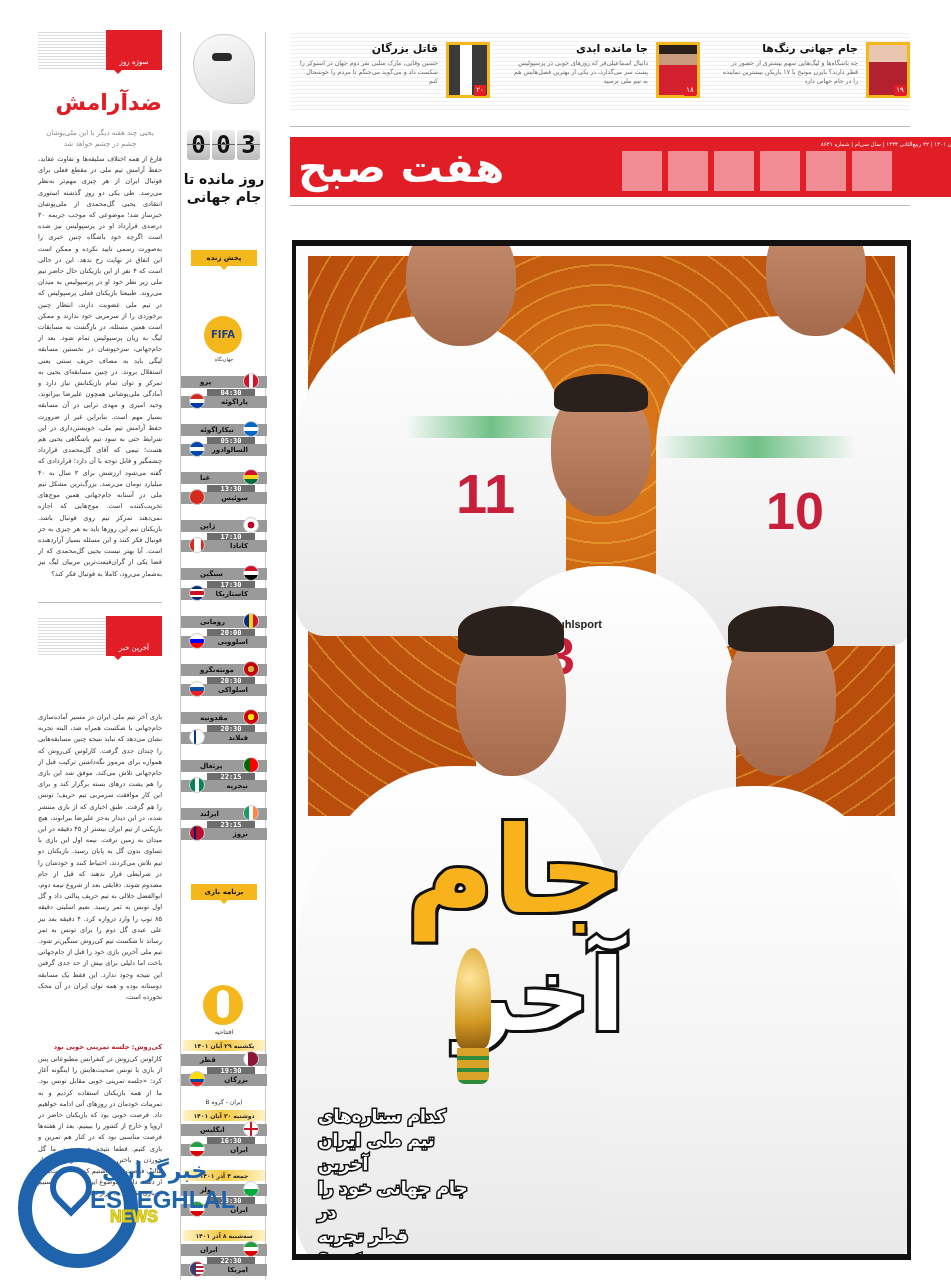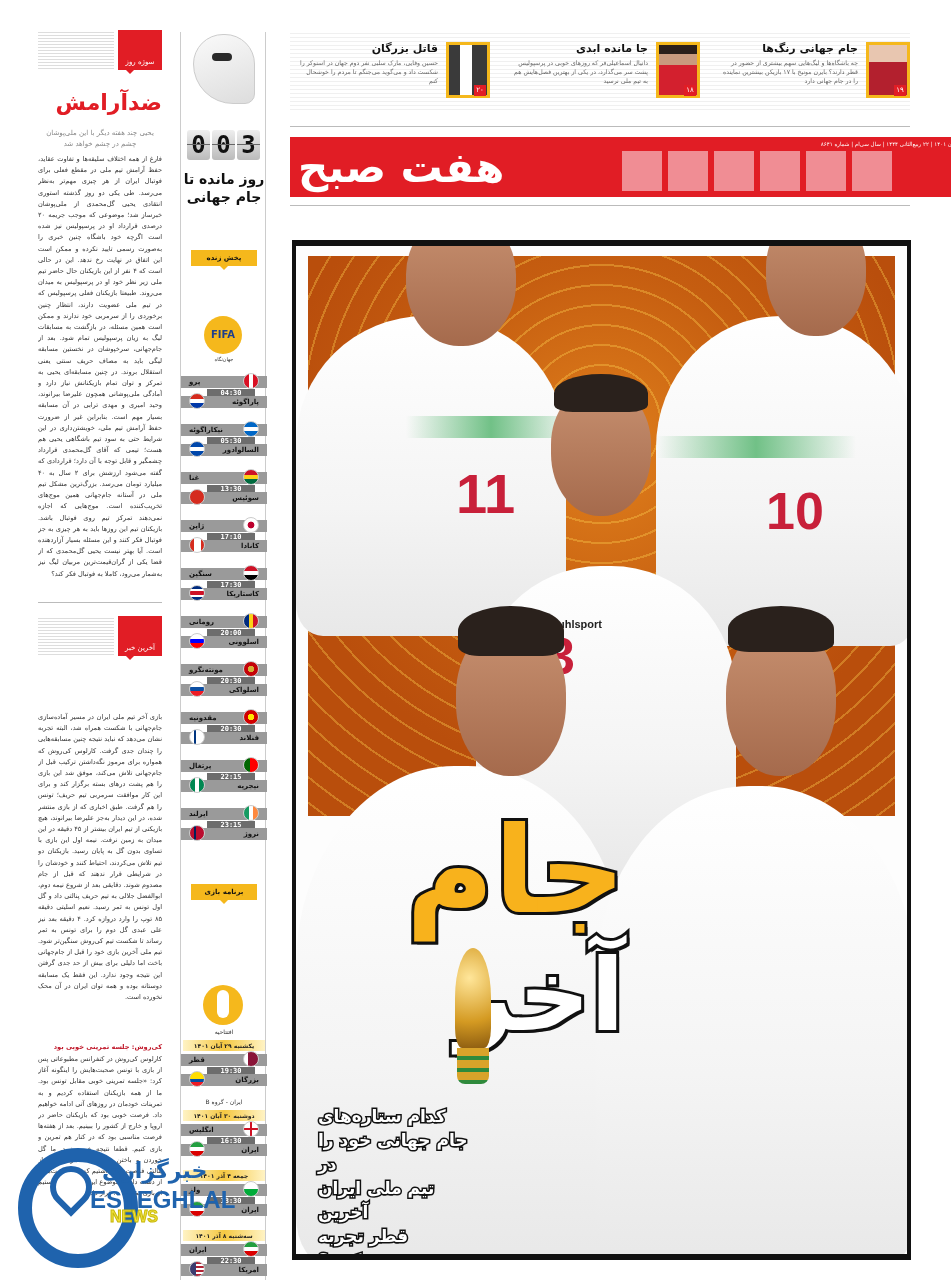--- a/index.html
+++ b/index.html
@@ -1,40 +1,40 @@
 <!DOCTYPE html>
 <html><head>
 <meta charset="utf-8">
 <style>
 *{box-sizing:border-box;margin:0;padding:0}
 body{width:951px;height:1280px;background:#fff;font-family:"DejaVu Sans",sans-serif;position:relative;overflow:hidden;direction:rtl}
 .abs{position:absolute}
 
 #col-left{left:38px;top:30px;width:124px;height:1250px}
-.kicker-box{position:absolute;right:0;width:44px;height:40px;background:#e11d25;color:#fff;font-size:7px;display:flex;align-items:flex-end;justify-content:center;padding-bottom:4px}
+.kicker-box{position:absolute;right:0;width:56px;height:40px;background:#e11d25;color:#fff;font-size:7px;display:flex;align-items:flex-end;justify-content:center;padding-bottom:4px}
 .kicker-box::after{content:"";position:absolute;bottom:-4px;left:8px;border:4px solid transparent;border-top-color:#e11d25;border-bottom:0}
 .lines{position:absolute;left:0;width:76px;height:40px;background:repeating-linear-gradient(#fff 0 2px,#ddd 2px 3px)}
 .h1-red{position:absolute;right:0;width:124px;text-align:right;color:#e11d25;font-weight:bold;font-size:22px;line-height:26px}
 .sub-gray{position:absolute;right:0;width:124px;text-align:center;color:#888;font-size:7px;line-height:11px}
 .body-text{position:absolute;right:0;width:124px;text-align:justify;color:#333;font-size:6.6px;line-height:11.2px}
 .h2-black{position:absolute;right:0;width:124px;text-align:center;color:#111;font-weight:bold;font-size:16px;line-height:20px}
 .sub-red{color:#c0182a;font-weight:bold}
 
 #col-mid{left:180px;top:32px;width:86px;height:1248px;border-left:1px solid #ccc;border-right:1px solid #ccc}
 .mascot{position:absolute;left:12px;top:2px;width:62px;height:70px;border-radius:30px 30px 10px 40px;background:linear-gradient(160deg,#fafafa,#ddd);border:1px solid #ccc}
 .mascot::before{content:"";position:absolute;left:18px;top:18px;width:20px;height:8px;background:#2a2a2a;border-radius:4px}
 .flip{position:absolute;top:98px;width:23px;height:30px;background:linear-gradient(#eee,#bbb);border-radius:3px;font:bold 24px/30px "DejaVu Sans Mono",monospace;color:#111;text-align:center}
 .flip::after{content:"";position:absolute;left:0;right:0;top:14px;height:1px;background:#666}
 .countdown-label{position:absolute;top:138px;left:0;width:86px;text-align:center;font-weight:bold;font-size:14px;line-height:18px;color:#111}
 .ytag{position:absolute;left:10px;width:66px;height:16px;background:#f5b81c;font-size:7px;line-height:16px;text-align:center;color:#111;font-weight:bold}
 .ytag::after{content:"";position:absolute;bottom:-4px;left:29px;border:4px solid transparent;border-top-color:#f5b81c;border-bottom:0}
 .fifa{position:absolute;left:23px;top:284px;width:38px;height:38px;border-radius:50%;background:#f5b81c;color:#1e3f8c;font:bold 10px/38px "DejaVu Sans",sans-serif;text-align:center;direction:ltr}
 .fifa-cap{position:absolute;top:324px;left:0;width:86px;text-align:center;font-size:5px;color:#333}
 .match{position:absolute;left:0;width:86px;height:48px}
-.team-bar{position:absolute;height:12px;background:#9a9a9a;color:#111;font-size:7px;line-height:12px;font-weight:bold;padding:0 8px}
+.team-bar{position:absolute;height:12px;background:#9a9a9a;color:#111;font-size:7px;line-height:12px;font-weight:bold;padding:0 19px}
 .tA{right:0;width:86px;top:6px;text-align:left}
 .tB{right:0;width:86px;top:26px;text-align:right}
 .time-bar{position:absolute;top:19px;left:26px;width:48px;height:8px;background:#6d6d6d;color:#fff;font:bold 7px/8px "DejaVu Sans Mono",monospace;text-align:center;direction:ltr}
 .flagc{position:absolute;width:16px;height:16px;border-radius:50%;border:1px solid #ccc;overflow:hidden}
 .fA{right:8px;top:3px}
 .fB{left:8px;top:23px}
 .date-strip{position:absolute;left:2px;width:82px;height:11px;background:linear-gradient(90deg,#fff3c4,#f5c842,#fff3c4);color:#222;font-size:6px;line-height:11px;text-align:center;font-weight:bold}
 .wc-emblem{position:absolute;left:22px;top:953px;width:40px;height:40px;border-radius:50%;background:#f5b81c}
 .wc-emblem::before{content:"";position:absolute;left:14px;top:5px;width:12px;height:28px;background:#fff;border-radius:6px}
 .group-cap{position:absolute;left:0;width:86px;text-align:center;font-size:6px;color:#333}
@@ -288,22 +288,22 @@
 
   <div class="headline-big" style="left:110px;top:565px">جام</div>
   <div class="headline-white" style="left:160px;top:700px">آخر</div>
   <div class="trophy" style="left:155px;top:702px">
       <div class="cup"></div>
       <div class="base"></div>
     </div>
 
   <div class="deck" style="left:22px;top:858px;width:160px">
     <div>کدام ستاره‌های</div>
+    <div>تیم ملی ایران آخرین</div>
     <div>جام جهانی خود را در</div>
-    <div>تیم ملی ایران آخرین</div>
     <div>قطر تجربه می‌کنند؟</div>
   </div>
 </div>
 
 <div id="watermark" class="abs">
   <div class="wm-ring"></div>
   <div class="wm-pin"></div>
   <div class="wm-fa">خبرگزاری</div>
   <div class="wm-en">ESTEGHLAL</div>
   <div class="wm-news">NEWS</div>

